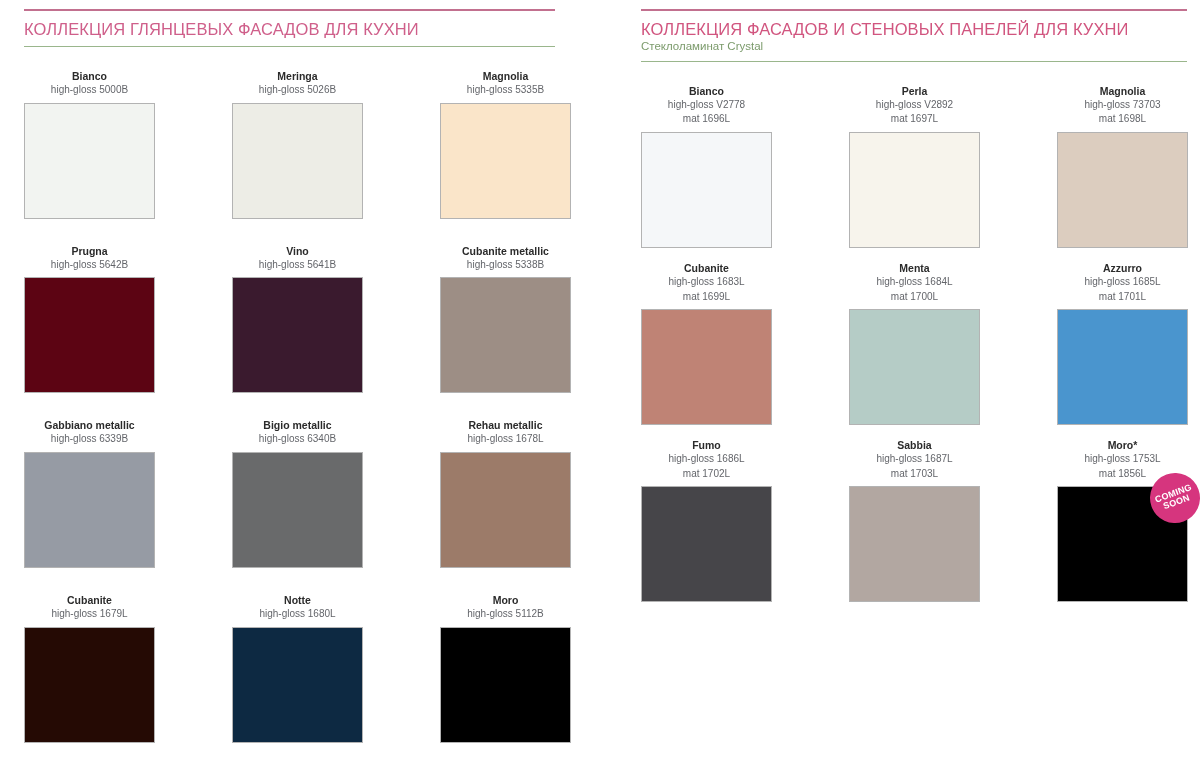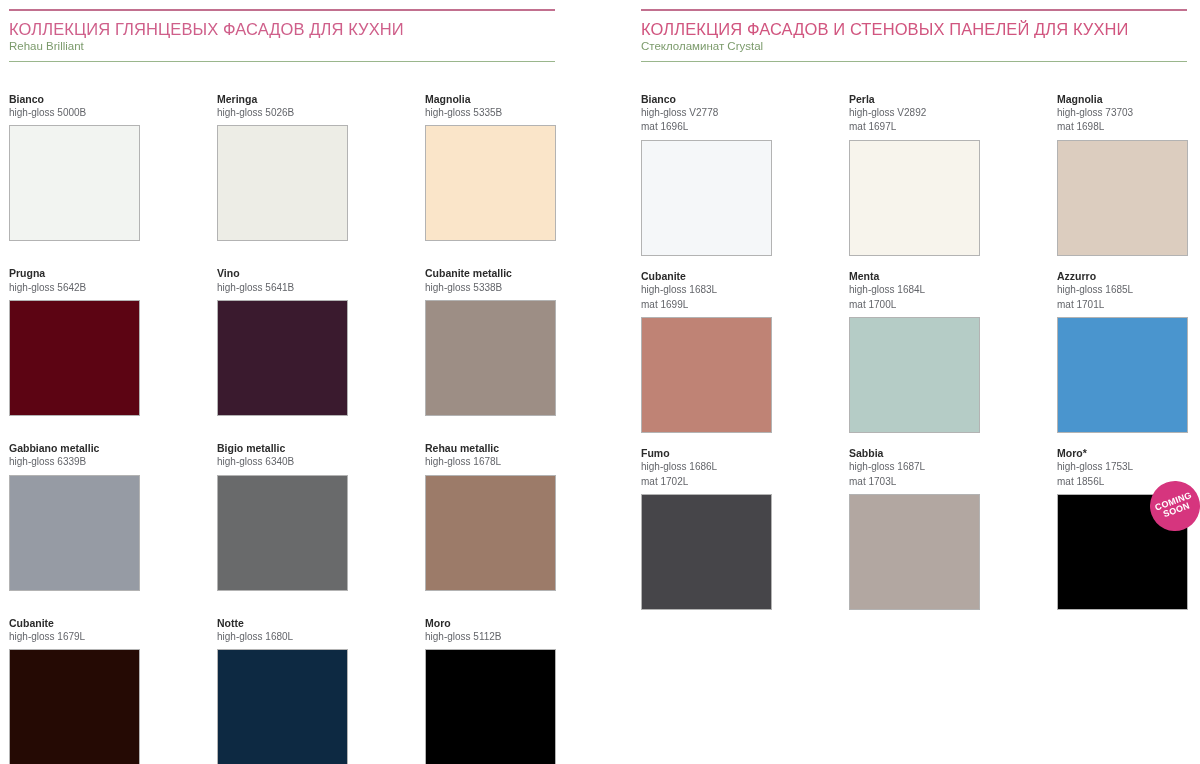--- a/index.html
+++ b/index.html
@@ -22,21 +22,21 @@
     display: flex;
   }
 
   
   .column {
     position: relative;
     box-sizing: border-box;
   }
   .column.left {
     width: 600px;
-    padding-left: 9px;
+    padding-left: 24px;
     padding-right: 45px;
   }
   .column.right {
     width: 600px;
     padding-left: 41px;
     padding-right: 13px;
   }
 
   
   .collection-header {
@@ -72,21 +72,22 @@
   .collection-subtitle {
     font-size: 11.5px;
     color: #7c9b6c;
     font-weight: 400;
     margin: 0;
     line-height: 1.2;
   }
 
   
   .swatch-grid {
-    margin-top: 30px;
+    margin-top: 22px;
+    text-align: center;
   }
   .swatch-row {
     display: flex;
   }
   .column.left .swatch-row { gap: 77px; }
   .column.right .swatch-row { gap: 77px; }
 
   .swatch-cell {
     width: 131px;
     box-sizing: border-box;
@@ -147,21 +148,20 @@
 </style>
 </head>
 <body>
 
 <div class="page">
 
   <div class="column left">
     <div class="collection-header">
       <hr class="rule top">
       <div class="collection-title">КОЛЛЕКЦИЯ ГЛЯНЦЕВЫХ ФАСАДОВ ДЛЯ КУХНИ</div>
-      <div class="collection-subtitle">Rehau Brilliant</div>
       <hr class="rule bottom">
     </div>
     <div class="swatch-grid">
         <div class="swatch-row">
           <div class="swatch-cell">
             <div class="swatch-name">Bianco</div>
             <div class="swatch-code">high-gloss 5000B</div>
             <div class="swatch-chip-wrap">
               <div class="swatch-chip" style="background: rgb(242, 244, 241);"></div>
             </div>

